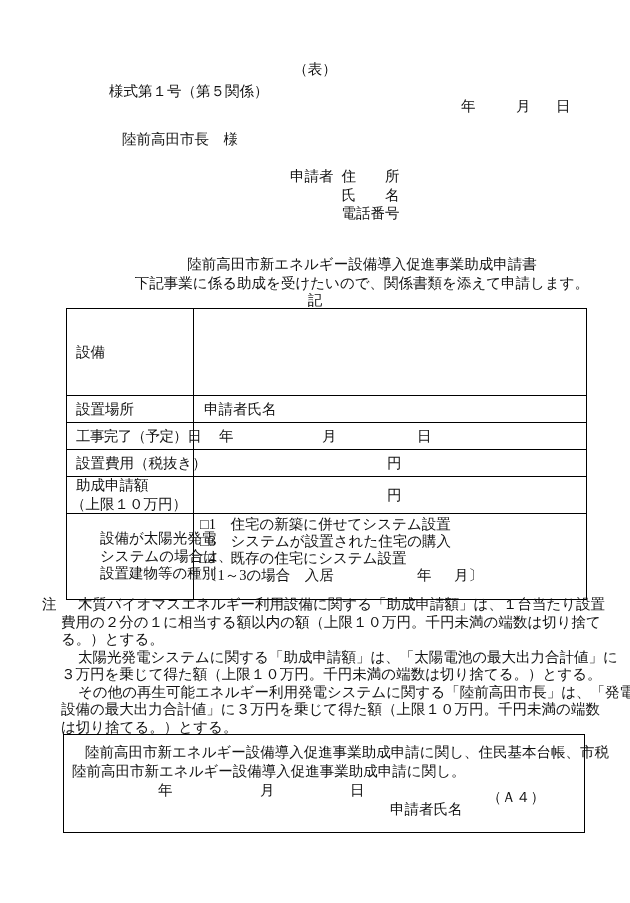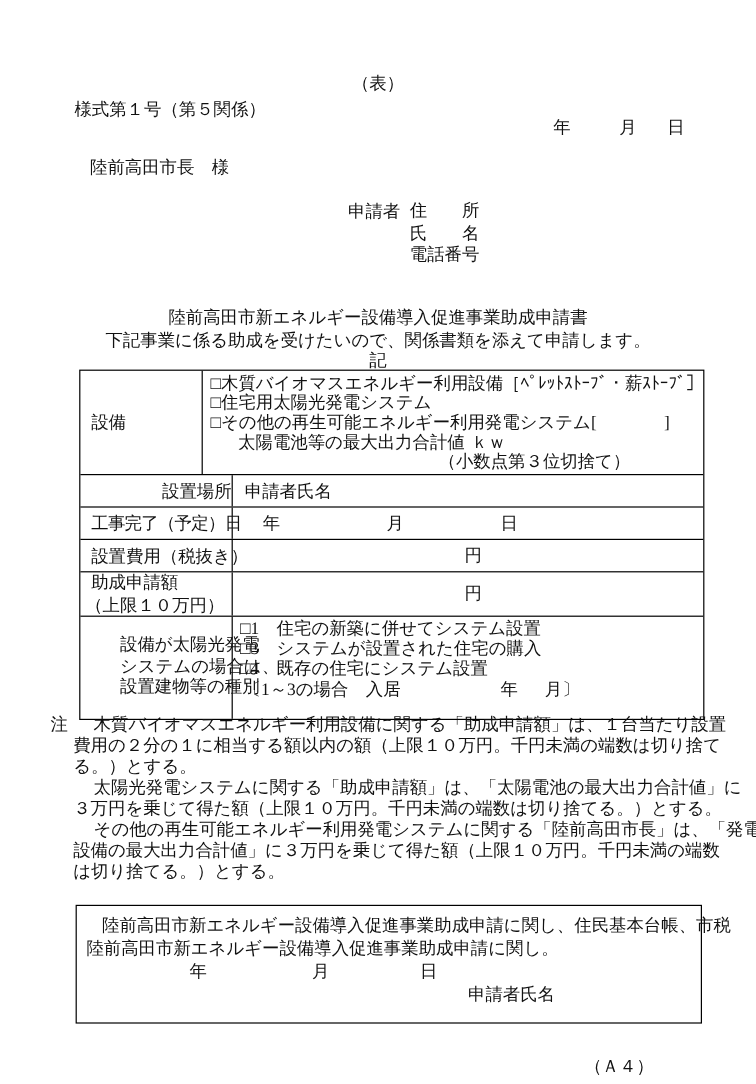--- a/index.html
+++ b/index.html
@@ -1,20 +1,20 @@
 <!DOCTYPE html>
 <html><head>
 <meta charset="utf-8">
 <style>
   html,body{margin:0;padding:0;background:#ffffff;}
   .page{position:relative;width:630px;height:903px;background:#fff;overflow:hidden;
         font-family:"Liberation Serif","DejaVu Serif",serif;font-size:14.5px;color:#111;}
   .abs{position:absolute;}
   .ctr{left:0;width:100%;text-align:center;}
-  .nowrap{white-space:nowrap;}
+  .nowrap{white-space:nowrap;margin-left:47px;}
 
   
   #side-label{top:60px;}
   #form-number{left:62px;top:82px;}
   #top-date{top:97px;left:0;width:100%;height:18px;}
   #top-date span{position:absolute;}
   #td-y{left:461px;} #td-m{left:516px;} #td-d{left:556px;}
   #addressee{left:75px;top:130px;}
   #applicant{left:290px;top:167px;display:flex;}
   #applicant .app-label{margin-right:8px;text-align:right;}
@@ -25,21 +25,21 @@
   #intro{top:274px;}
   #ki{top:291px;}
 
   
   .tbl{left:66px;top:308px;width:519px;border:1px solid #000;}
   .trow{display:flex;border-top:1px solid #000;}
   .trow:first-child{border-top:none;}
   .tlabel{width:127px;border-right:1px solid #000;box-sizing:border-box;padding-left:9px;
           display:flex;flex-direction:column;justify-content:center;white-space:nowrap;}
   .tval{flex:1;position:relative;}
-  .r-equip{height:86px;} .r-loc{height:26px;text-align:right;} .r-comp{height:26px;}
+  .r-equip{height:86px;} .r-loc{height:26px;} .r-comp{height:26px;}
   .r-cost{height:26px;} .r-grant{height:36px;} .r-type{height:85px;}
   .equip{padding-top:3px;}
   .eline{line-height:16.3px;white-space:nowrap;padding-left:6px;position:relative;}
   .eline.out{padding-left:29px;}
   .kw{position:absolute;left:223px;}
   .eline.enote{padding-left:196px;}
   .blank-gap{display:inline-block;width:56px;}
   .vmid{display:flex;align-items:center;padding-left:10px;}
   .fdate{position:absolute;top:50%;transform:translateY(-50%);}
   .fy{left:25px;} .fm{left:128px;} .fd{left:223px;}
@@ -54,30 +54,30 @@
 
   
   #notes{left:0;top:596px;width:100%;}
   .nline{line-height:17.5px;white-space:nowrap;}
   .l-first{padding-left:78px;position:relative;}
   .nmark{position:absolute;left:42px;}
   .l-cont{padding-left:61px;}
   .l-para{padding-left:78px;}
 
   
-  #consent{left:63px;top:734px;width:520px;height:89px;border:1px solid #000;padding-top:8px;margin-top:20px;}
+  #consent{left:63px;top:734px;width:520px;height:89px;border:1px solid #000;padding-top:8px;}
   .cline{line-height:19px;white-space:nowrap;}
   .c1{padding-left:21px;}
   .c2{padding-left:8px;}
   .cdate{position:relative;height:19px;}
   .cdate span{position:absolute;}
   .cd-y{left:94px;} .cd-m{left:196px;} .cd-d{left:286px;}
   .csig{padding-left:326px;}
 
-  #paper-size{left:487px;top:879px;}
+  #paper-size{left:487px;top:788px;}
 </style>
 </head>
 <body>
 
 <div class="page">
 
   <div id="side-label" class="abs ctr">（表）</div>
   <div id="form-number" class="abs nowrap">様式第１号（第５関係）</div>
   <div id="top-date" class="abs">
     <span id="td-y">年</span>
@@ -96,32 +96,20 @@
 
   <div id="doc-title" class="abs ctr nowrap">陸前高田市新エネルギー設備導入促進事業助成申請書</div>
   <div id="intro" class="abs ctr nowrap">下記事業に係る助成を受けたいので、関係書類を添えて申請します。</div>
   <div id="ki" class="abs ctr">記</div>
 
   <div class="tbl abs">
 
     <div class="trow r-equip">
       <div class="tlabel">
         <span>設備</span>
-      </div>
-      <div class="tval equip">
-        <div class="eline">□木質バイオマスエネルギー利用設備［ﾍﾟﾚｯﾄｽﾄｰﾌﾞ・薪ｽﾄｰﾌﾞ］</div>
-        <div class="eline">□住宅用太陽光発電システム</div>
-        <div class="eline">
-          <span>□その他の再生可能エネルギー利用発電システム[</span><span class="blank-gap"></span><span>]</span>
-        </div>
-        <div class="eline out">
-          <span>太陽電池等の最大出力合計値</span>
-          <span class="kw">ｋｗ</span>
-        </div>
-        <div class="eline enote">（小数点第３位切捨て）</div>
       </div>
     </div>
 
     <div class="trow r-loc">
       <div class="tlabel">
         <span>設置場所</span>
       </div>
       <div class="tval vmid">
         <span>申請者氏名</span>
       </div>

